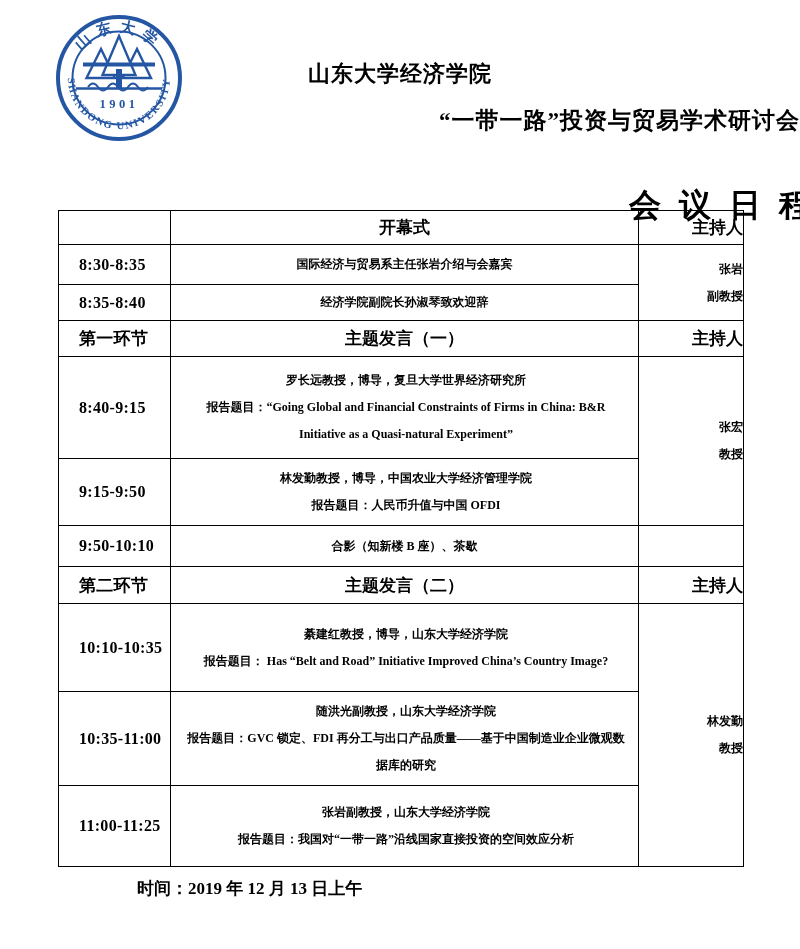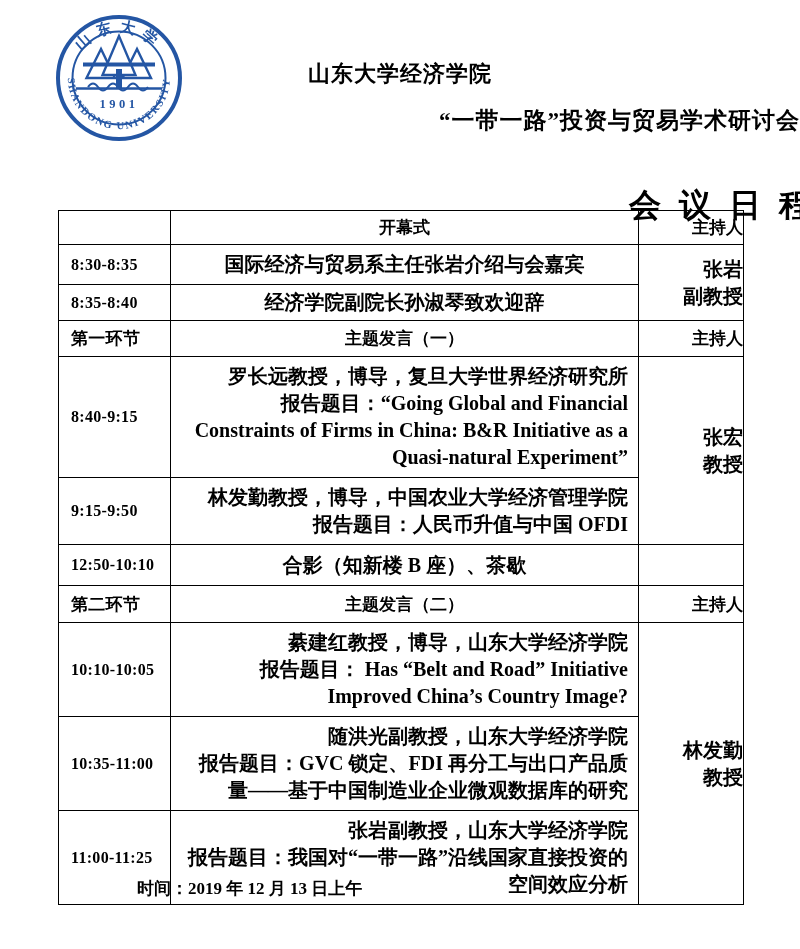--- a/index.html
+++ b/index.html
@@ -24,32 +24,32 @@
   .agenda-heading {
     position:absolute; top:168px; left:0; width:100%;
     text-align:right; font-size:32px; letter-spacing:5px; margin:16px;
   }
   table.schedule {
     position:absolute; top:210px; left:58px;
     width:685px; border-collapse:collapse; table-layout:fixed;
   }
   .schedule td {
     border:1.5px solid #000;
-    font-size:20px;
+    font-size:12px;
     vertical-align:middle;
     padding:0;
     overflow:hidden;
   }
   td.c-time {
-    text-align:left; padding-left:12px; font-size:16px;
+    text-align:left; padding-left:20px; font-size:16px;
     letter-spacing:0.3px;
   }
   td.c-center { text-align:center; }
   td.c-left {
-    text-align:right;
+    text-align:center;
     padding:6px 10px 6px 13px;
     line-height:27px;
     white-space:pre-line;
   }
   td.c-host {
     text-align:right;
     line-height:27px;
     white-space:pre-line;
   }
   tr.r-section td { font-size:17px; }
@@ -130,31 +130,31 @@
 报告题目：“Going Global and Financial Constraints of Firms in China: B&amp;R Initiative as a Quasi-natural Experiment”</td>
         <td class="c-host" rowspan="2">张宏
 教授</td>
       </tr>
       <tr style="height:59px">
         <td class="c-time">9:15-9:50</td>
         <td class="c-left">林发勤教授，博导，中国农业大学经济管理学院
 报告题目：人民币升值与中国 OFDI</td>
       </tr>
       <tr style="height:41px">
-        <td class="c-time">12:50-10:10</td>
+        <td class="c-time">9:50-10:10</td>
         <td class="c-center">合影（知新楼 B 座）、茶歇</td>
         <td class="c-host"></td>
       </tr>
       <tr class="r-section" style="height:37px">
         <td class="c-time">第二环节</td>
         <td class="c-center">主题发言（二）</td>
         <td class="c-host">主持人</td>
       </tr>
       <tr style="height:88px">
-        <td class="c-time">10:10-10:05</td>
+        <td class="c-time">10:10-10:35</td>
         <td class="c-left">綦建红教授，博导，山东大学经济学院
 报告题目： Has “Belt and Road” Initiative Improved China’s Country Image?</td>
         <td class="c-host" rowspan="3">林发勤
 教授</td>
       </tr>
       <tr style="height:79px">
         <td class="c-time">10:35-11:00</td>
         <td class="c-left">随洪光副教授，山东大学经济学院
 报告题目：GVC 锁定、FDI 再分工与出口产品质量——基于中国制造业企业微观数据库的研究</td>
       </tr>

